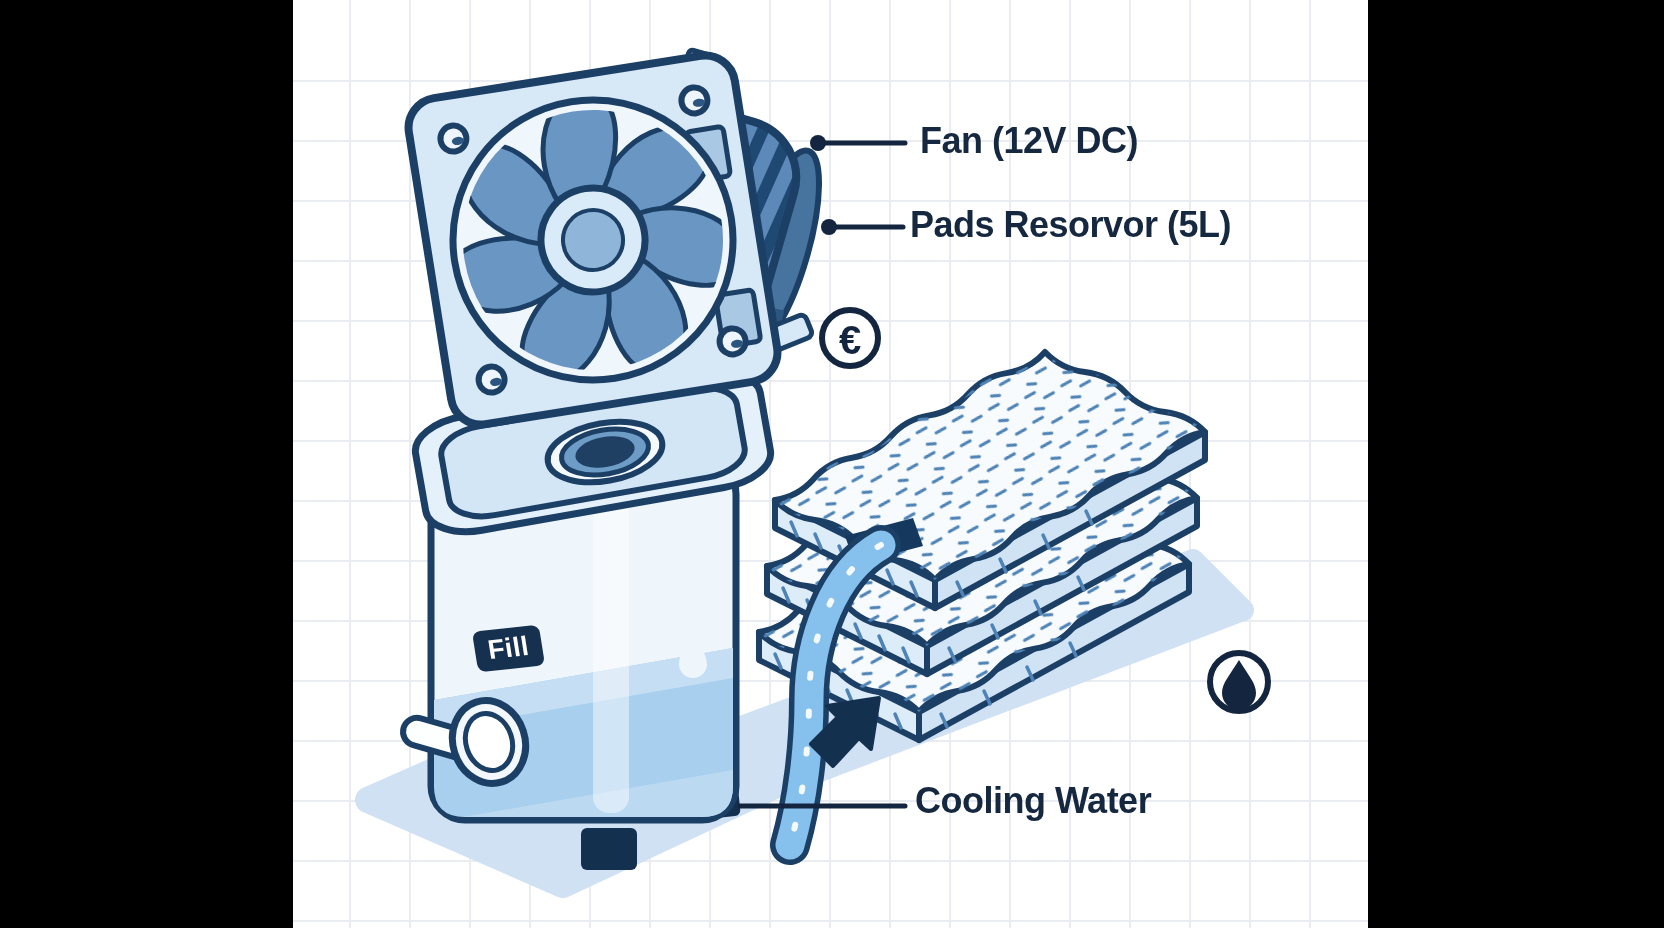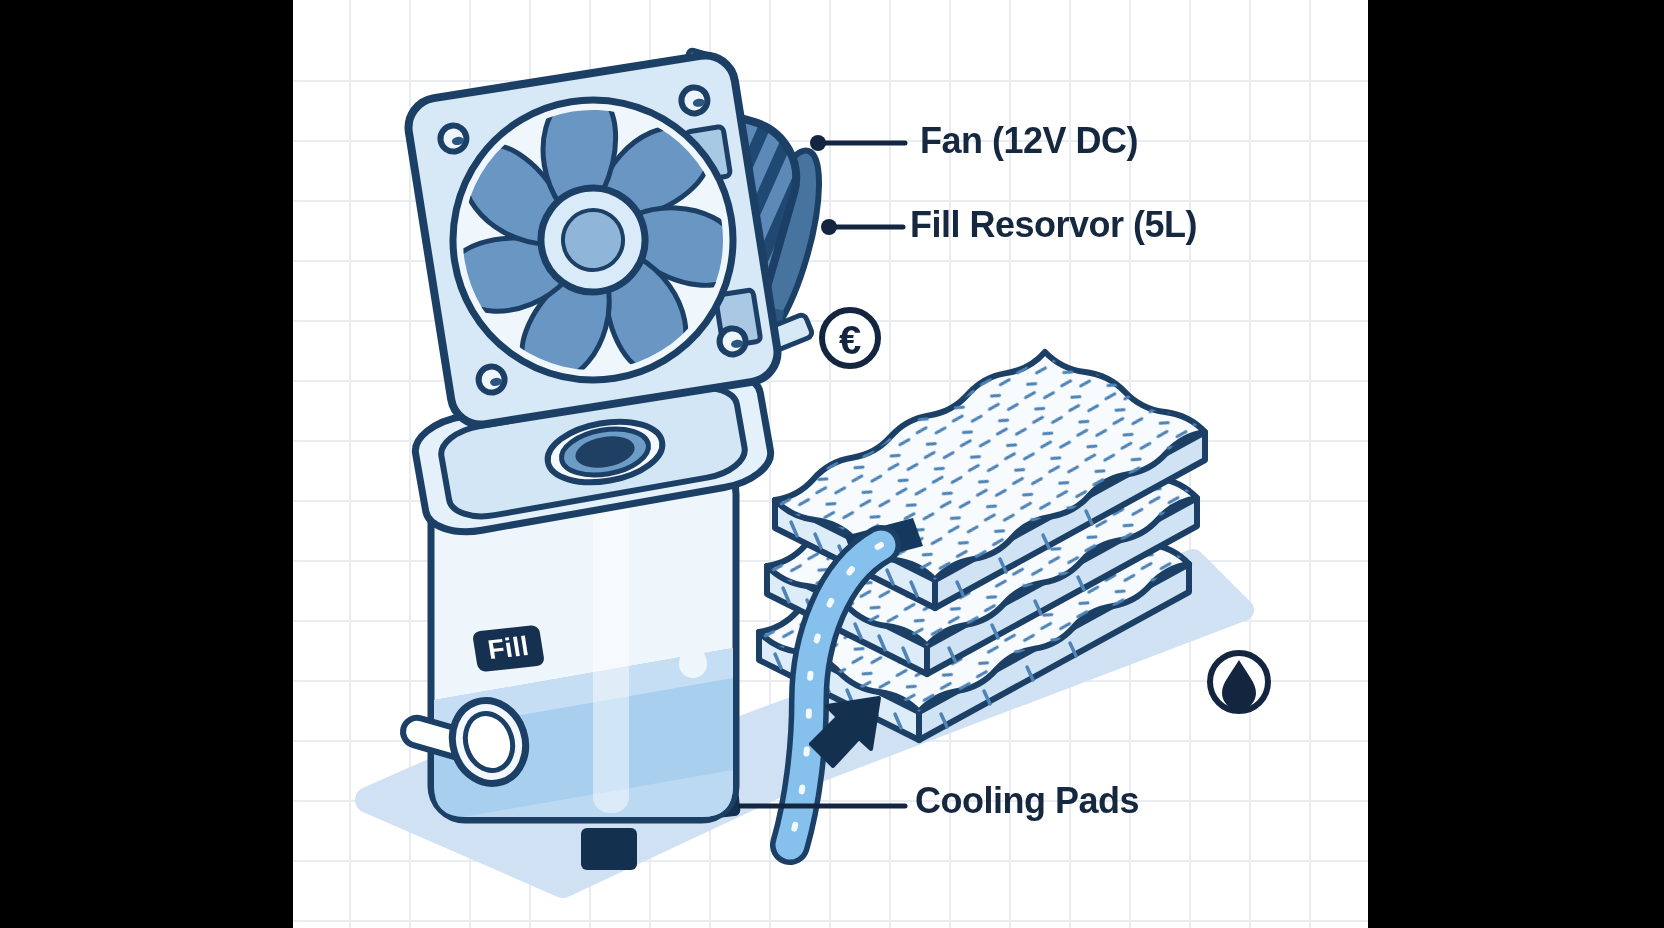--- a/index.html
+++ b/index.html
@@ -178,22 +178,22 @@
         <circle cx="536" cy="227" r="8" fill="#14263f" stroke="none"></circle>
         <line x1="539" y1="227" x2="610" y2="227"></line>
         <line x1="447" y1="806" x2="612" y2="806"></line>
       </g>
     </svg>
 
     <div class="label" style="left:620px;top:118px;margin-left:7px;">
       <span>Fan (12V DC)</span>
     </div>
     <div class="label" style="left:617px;top:202px;">
-      <span>Fill Resorvor (5L)</span>
+      <span>Pads Resorvor (5L)</span>
     </div>
     <div class="label" style="left:622px;top:778px;">
-      <div>Cooling Pads</div>
+      <div>Cooling Water</div>
     </div>
     <div class="fill-tag">
       <span>Fill</span>
     </div>
   </div>
 </div>
 
 </body></html>

